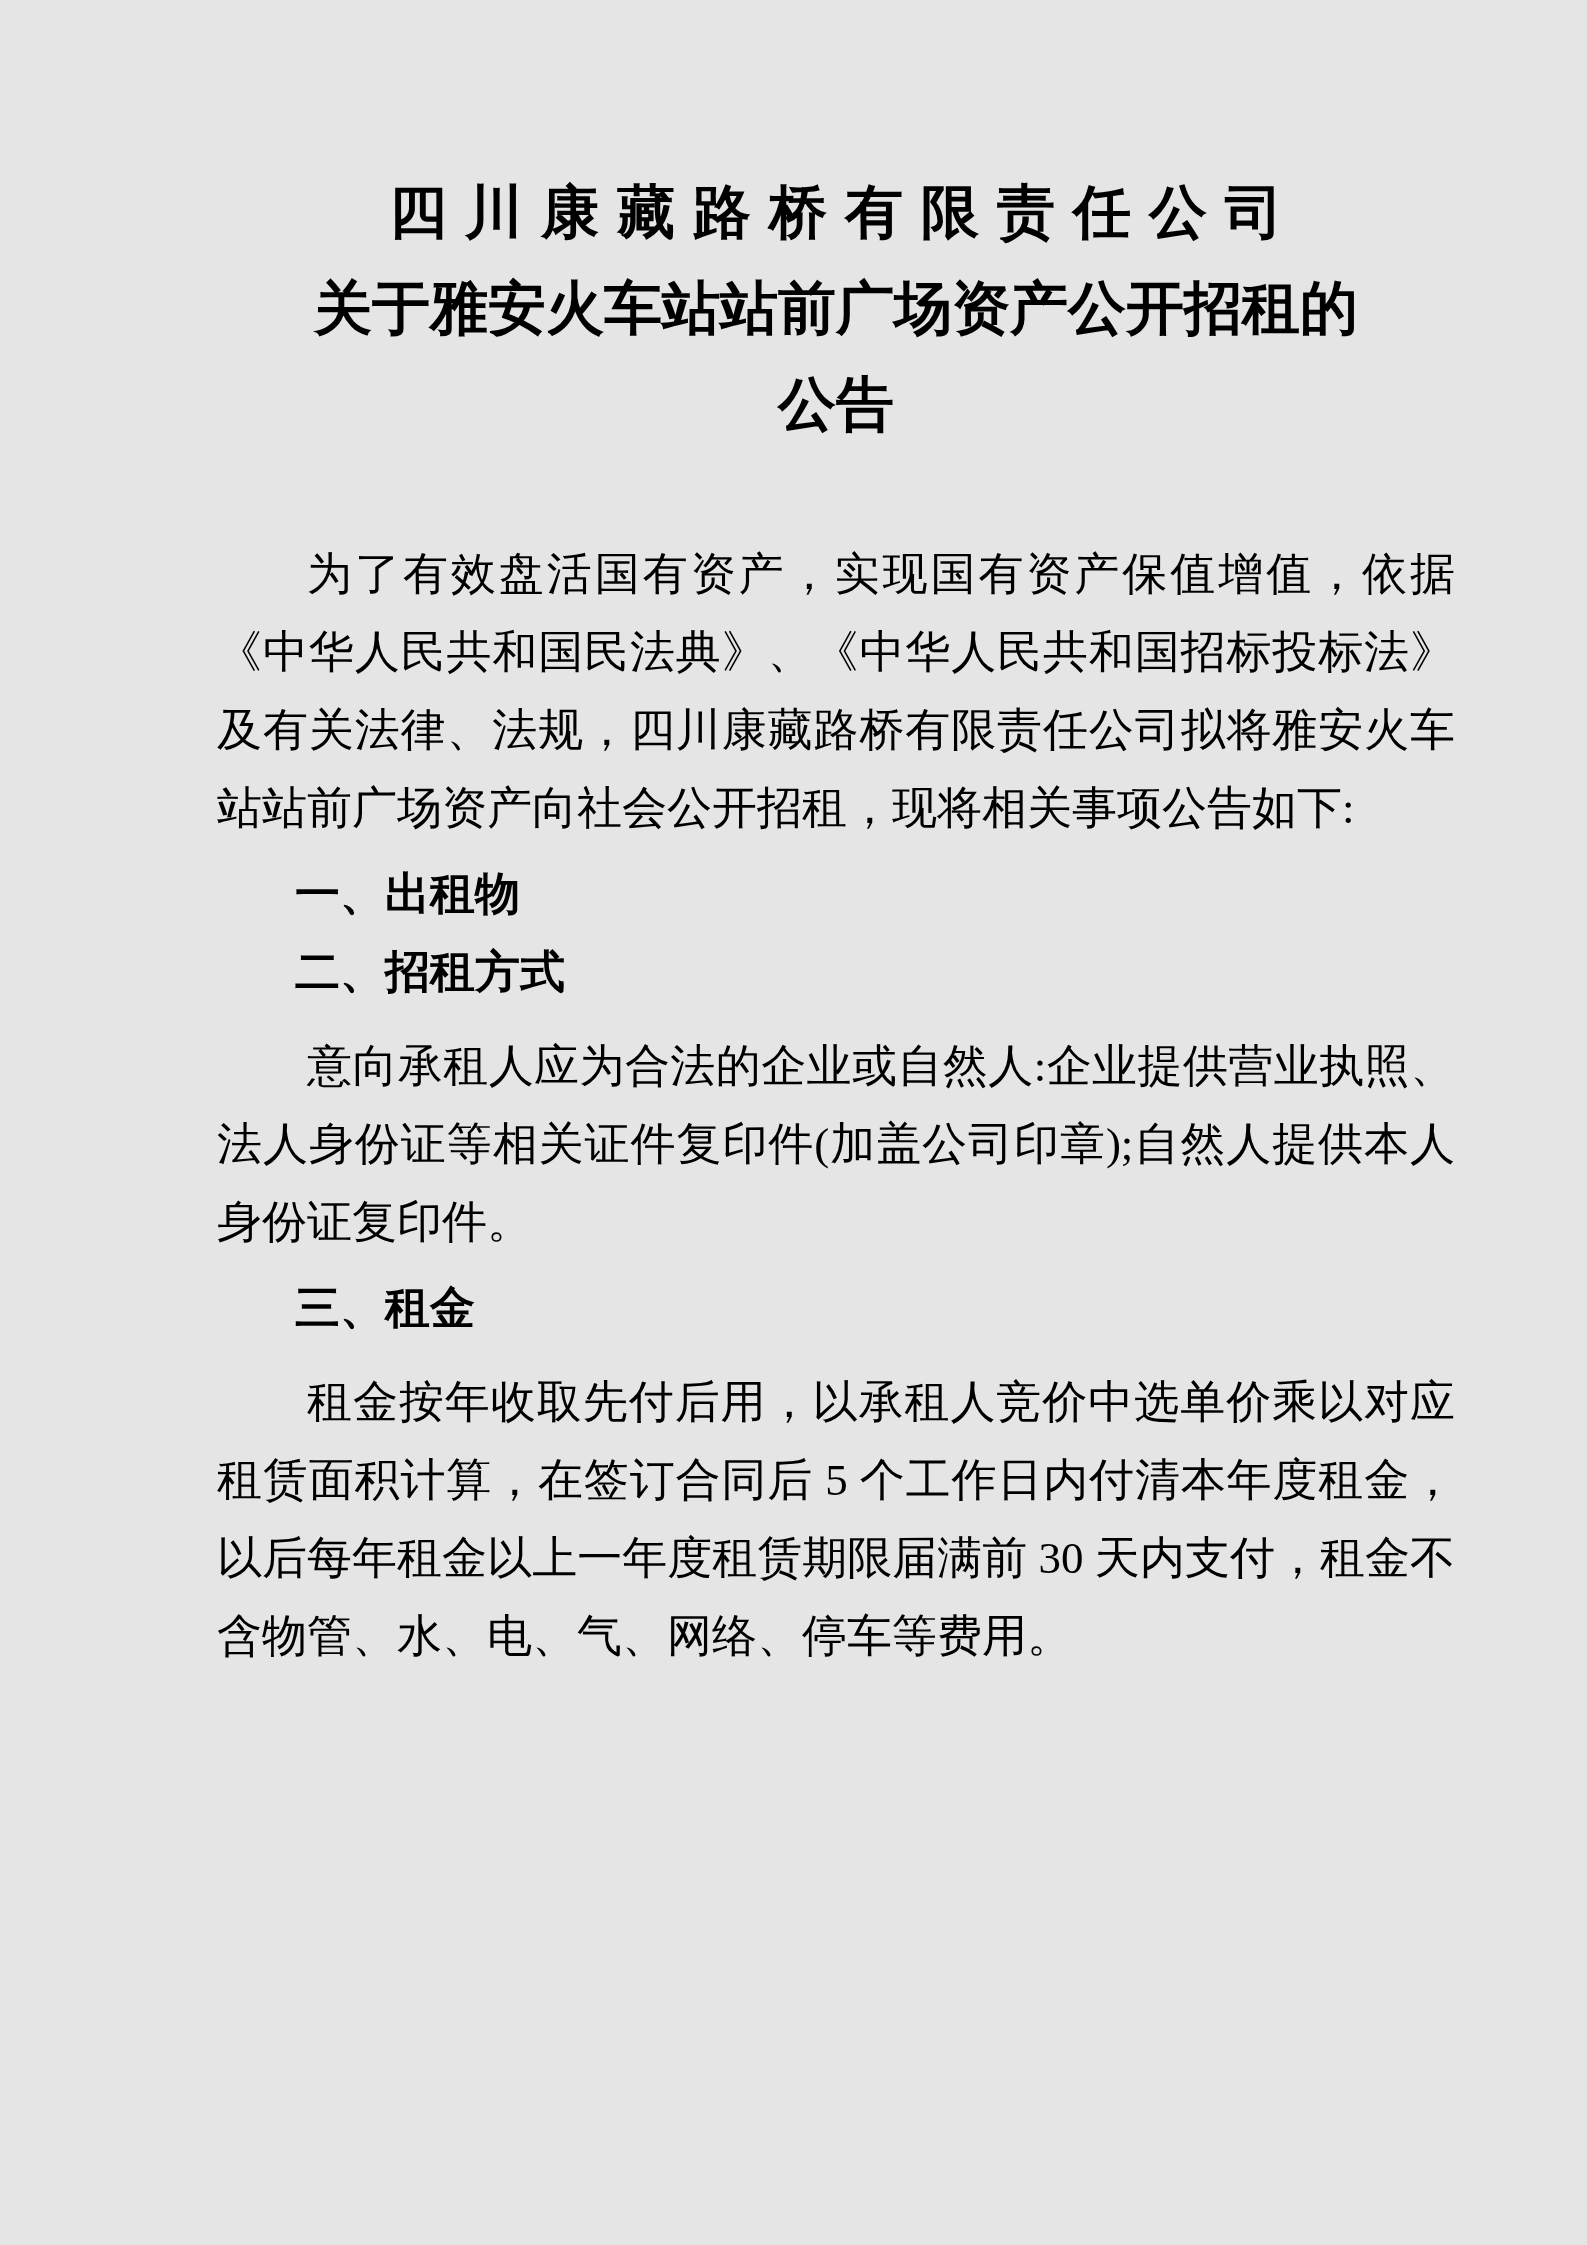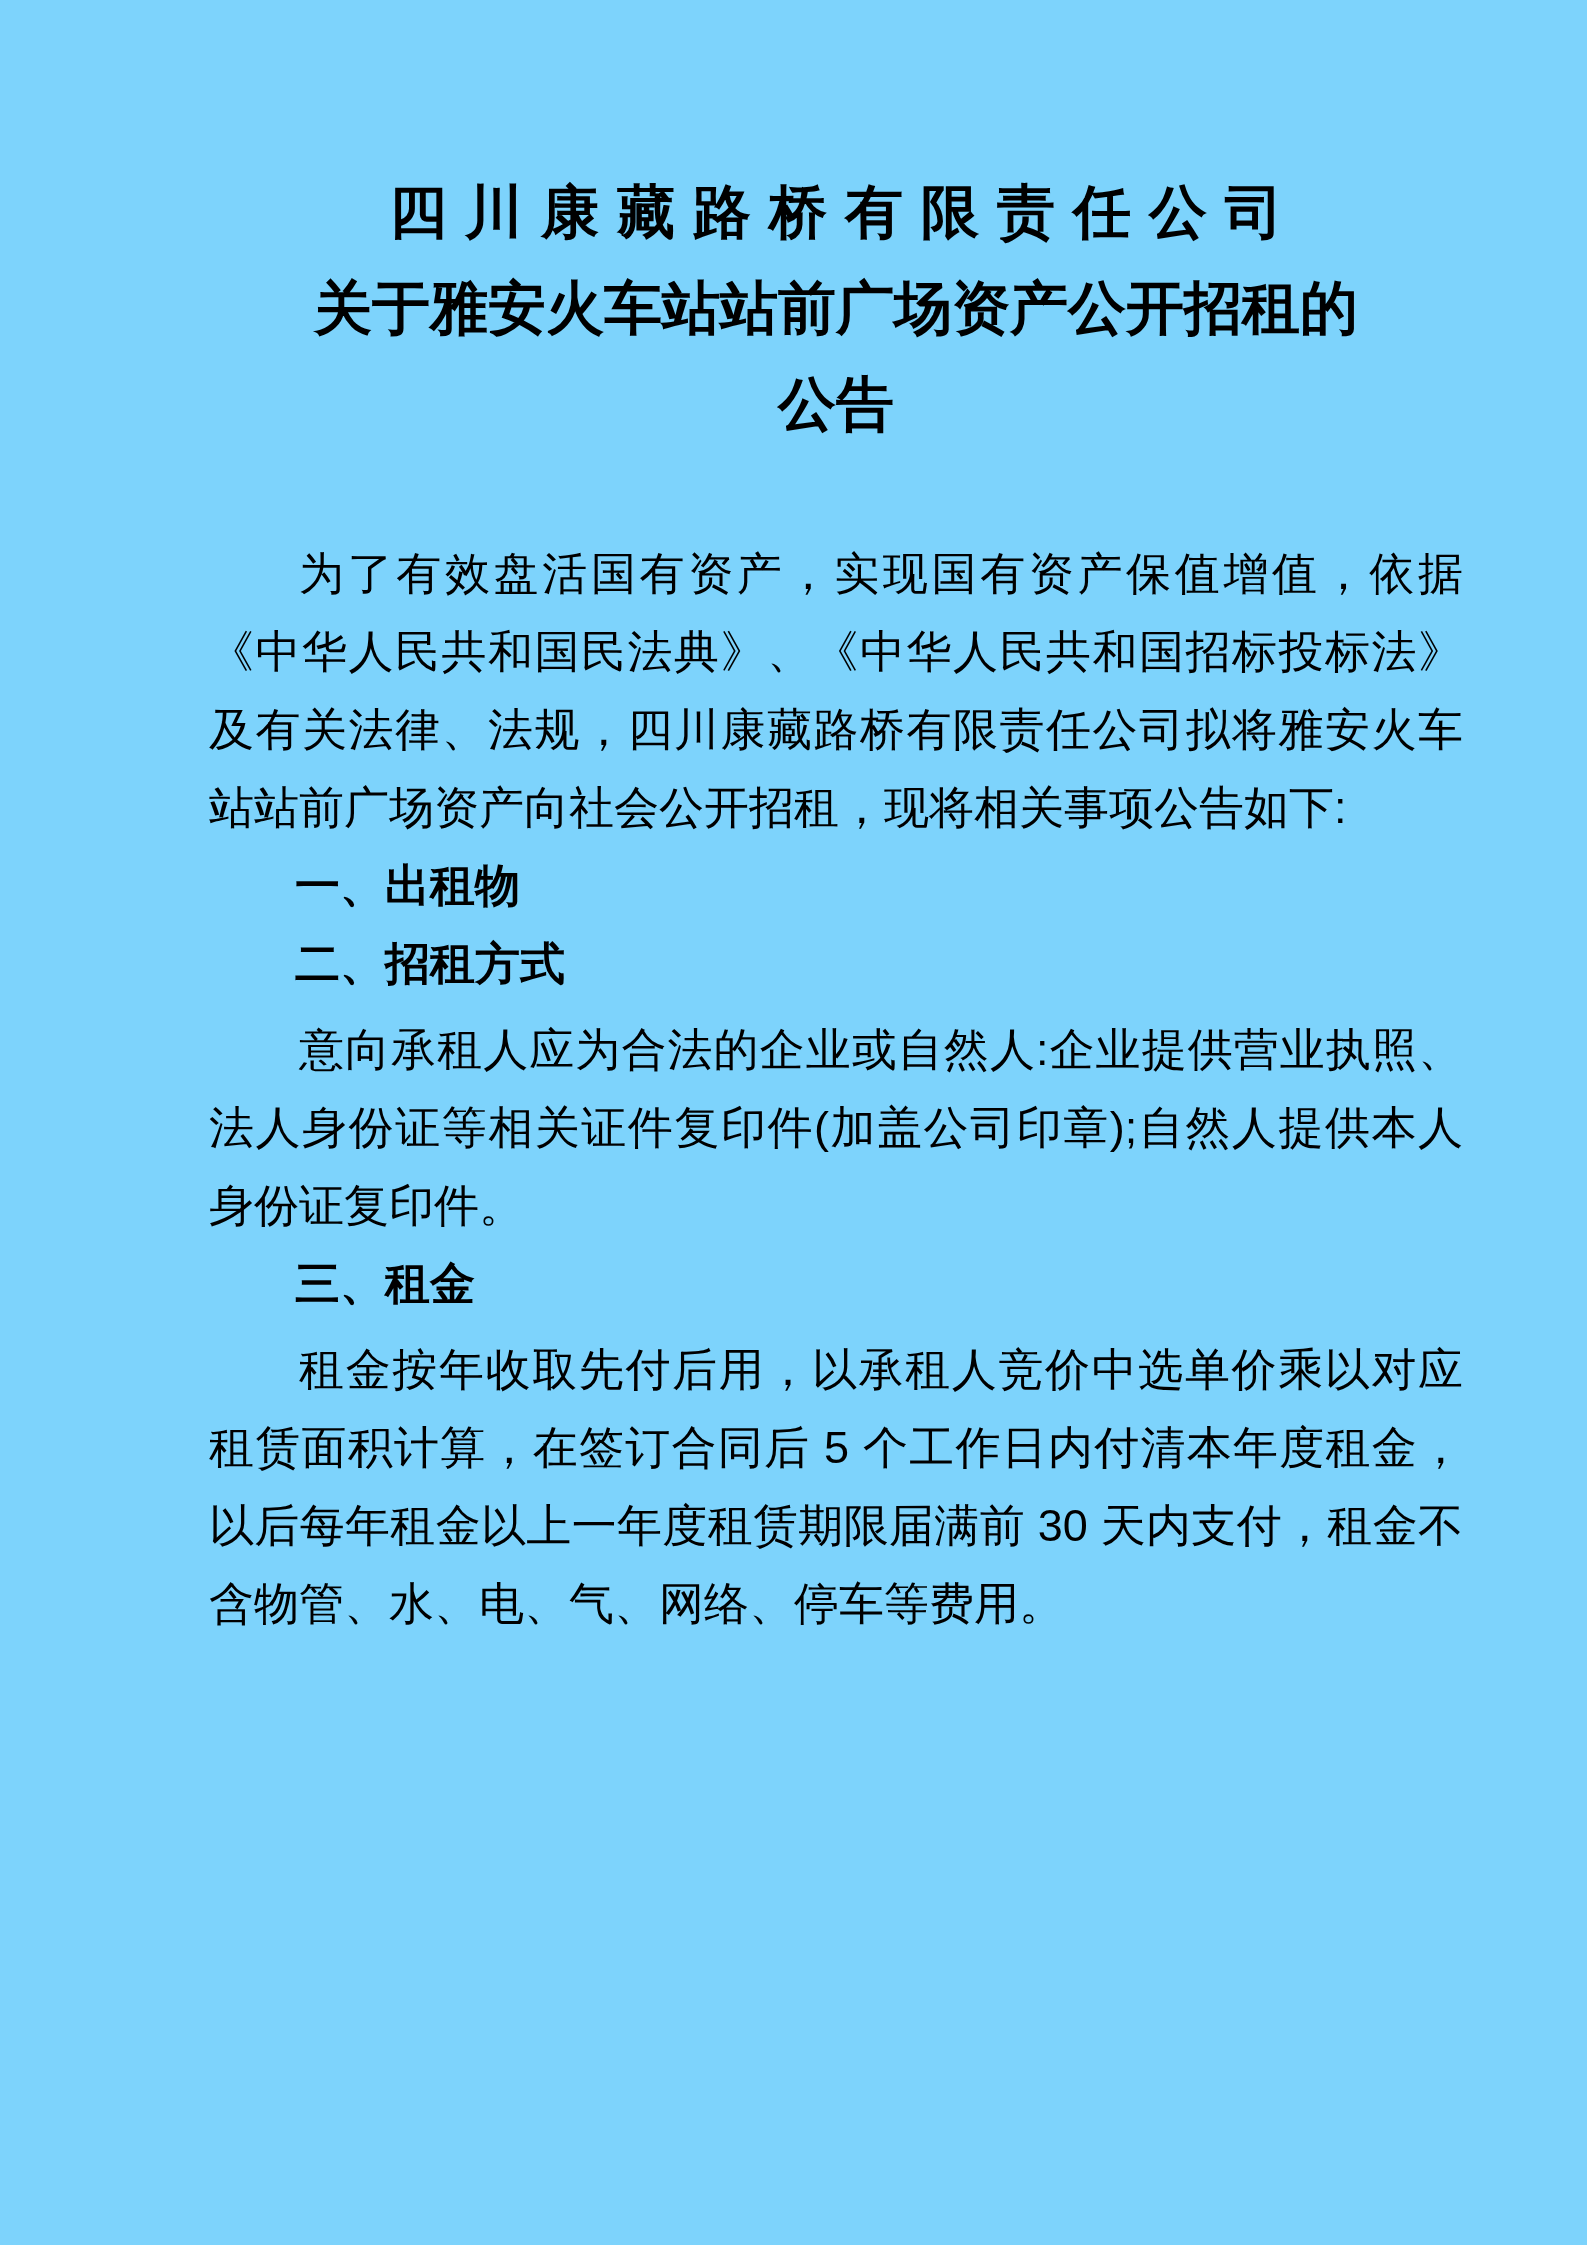--- a/index.html
+++ b/index.html
@@ -5,21 +5,21 @@
   html, body {
     margin: 0;
     padding: 0;
     background: #ffffff;
   }
   .page {
     position: relative;
     width: 1587px;
     height: 2245px;
     box-sizing: border-box;
-    background: #7dd3fc;
+    background: #e5e5e5;
     color: #000000;
     padding: 165px 120px 0 205px;
     overflow: hidden;
     font-family: "Liberation Serif", "DejaVu Serif", serif;
   }
   .doc-title {
     text-align: center;
     font-weight: bold;
     font-size: 58px;
     line-height: 96px;
@@ -34,24 +34,24 @@
     margin-right: -0.31em;
   }
   .doc-body {
     margin-top: 82px;
     font-size: 45px;
     line-height: 78px;
     text-align: justify;
     color: #000000;
   }
   .para {
-    margin: 4px;
+    margin: 12px;
     text-indent: 2em;
     font-weight: normal;
-    font-family: Liberation Sans, sans-serif;
+    font-family: Liberation Serif, serif;
   }
   .heading {
     margin: 0;
     text-indent: 2em;
     font-weight: bold;
     font-family: Liberation Mono, monospace;
   }
 </style>
 </head>
 <body>

